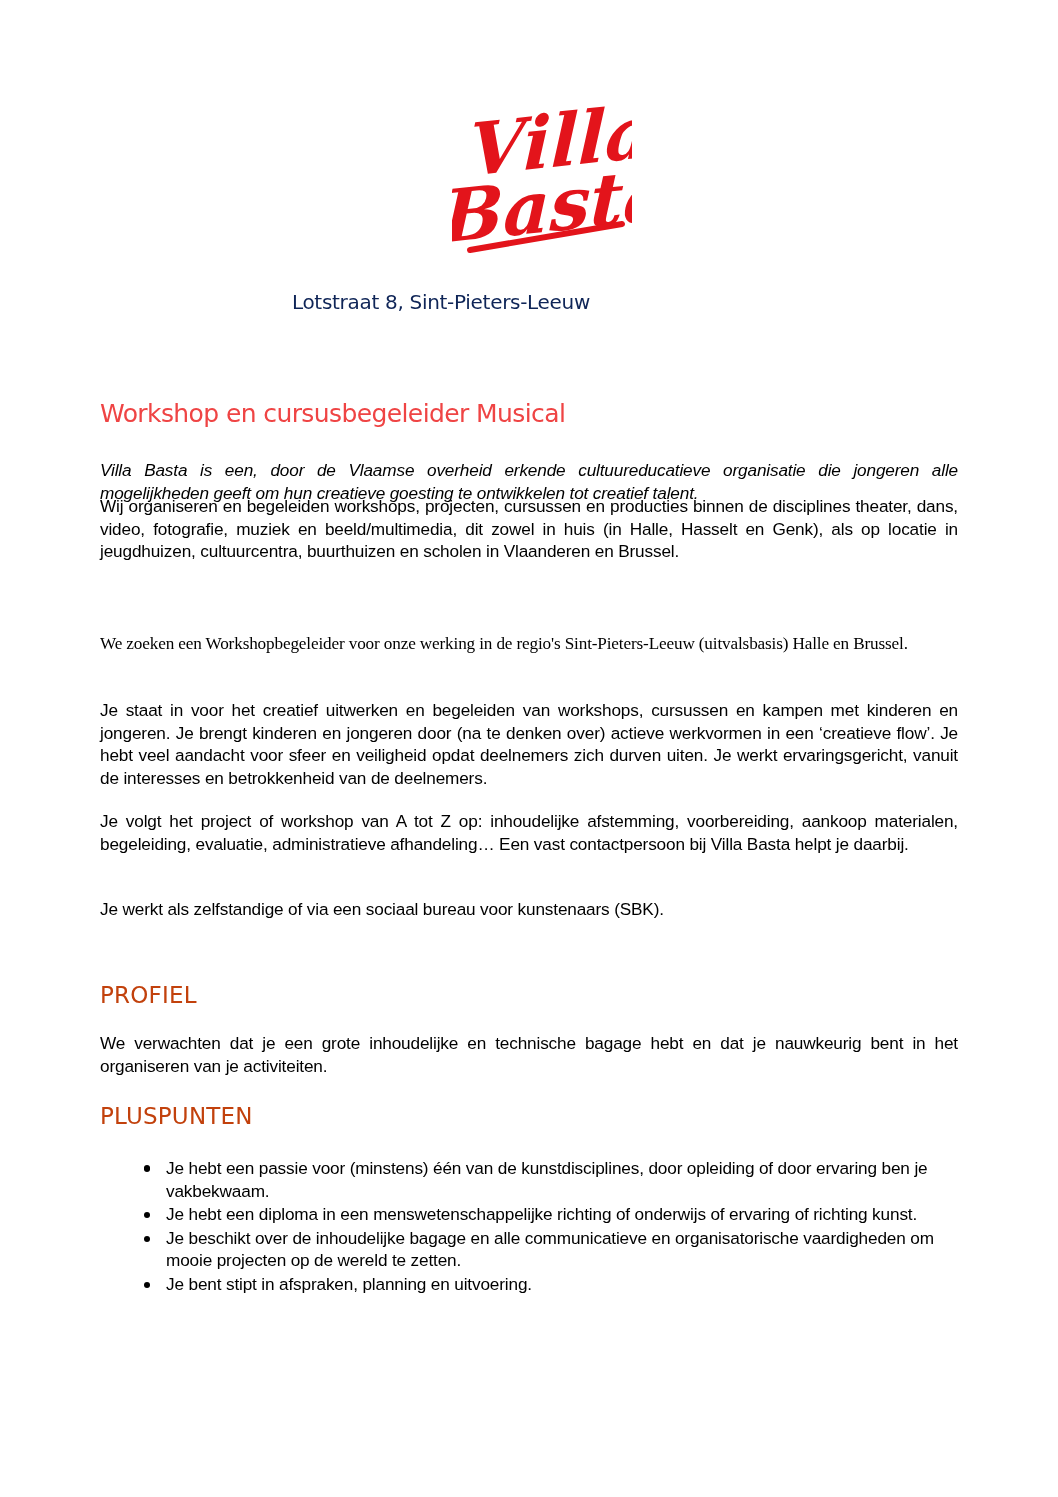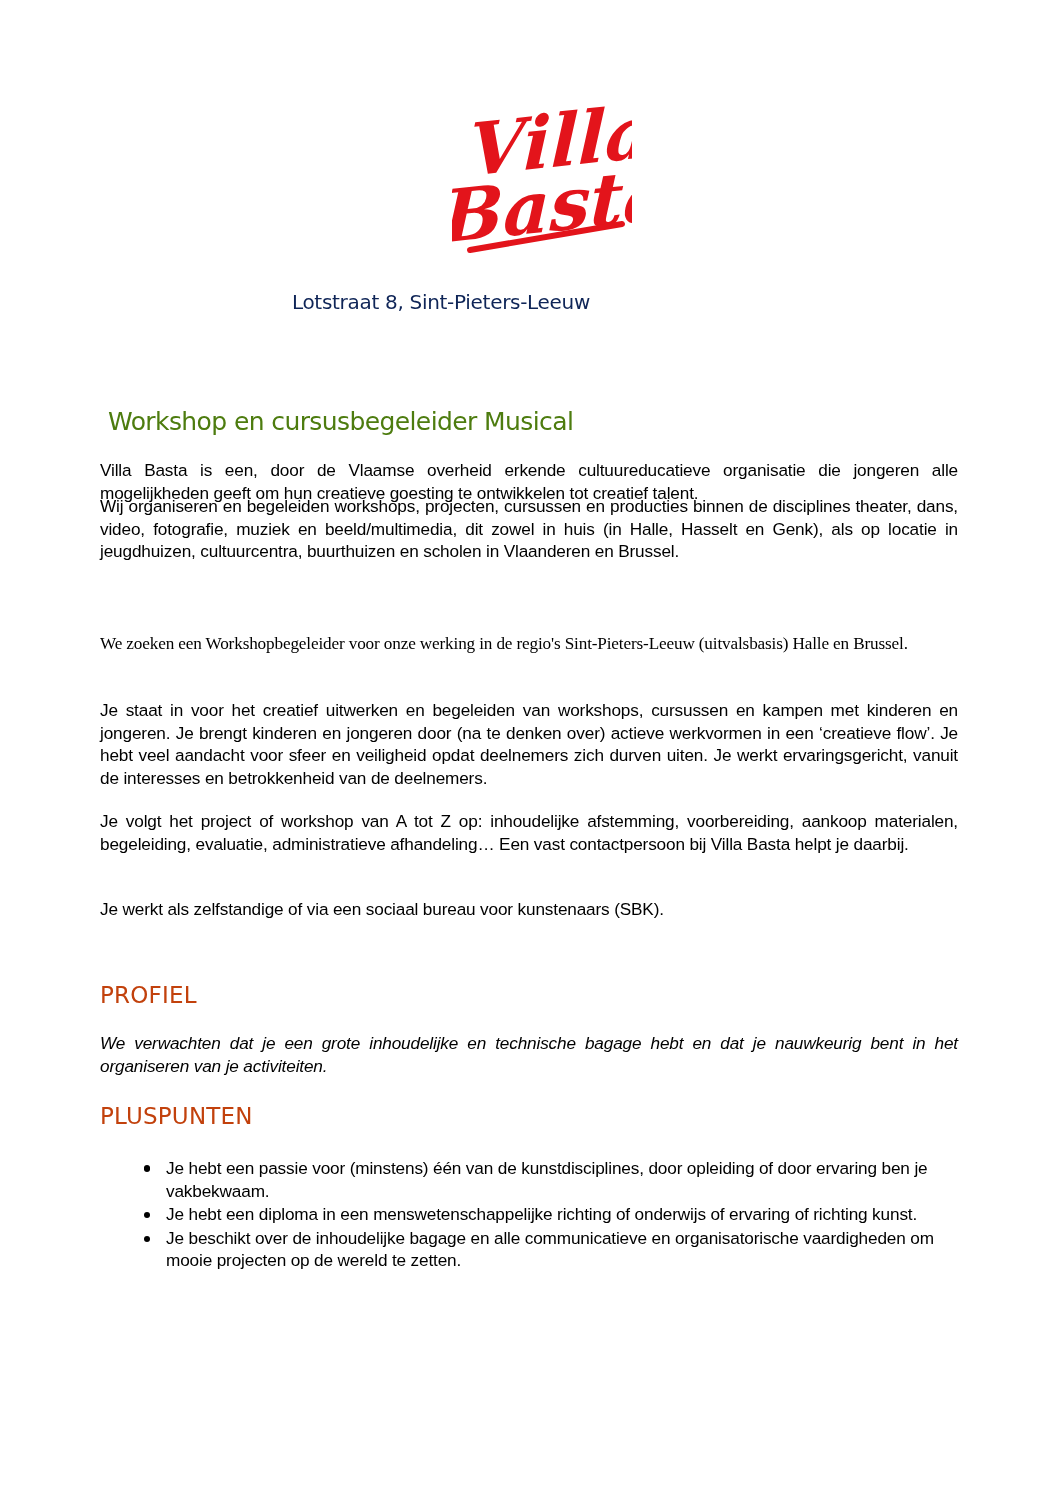--- a/index.html
+++ b/index.html
@@ -33,23 +33,23 @@
       font-size: 20px;
       color: #0f2557;
       letter-spacing: -0.3px;
     }
     .title {
       position: absolute;
       left: 100px;
       top: 399px;
       font-family: "DejaVu Sans", sans-serif;
       font-size: 25px;
-      color: #4d7c0f;
+      color: #ef4444;
       letter-spacing: -0.6px;
-      margin: 8px;
+      margin: 0;
       font-weight: normal;
     }
     .para {
       position: absolute;
       left: 100px;
       width: 858px;
       font-size: 17.2px;
       line-height: 22.6px;
       text-align: justify;
       margin: 0;
@@ -102,30 +102,31 @@
       <text x="6" y="132" font-size="72" transform="rotate(-6 90 110) skewX(-8)">Basta</text>
     </g>
     <path d="M18 150 Q 90 138 170 124" stroke="#e3141b" stroke-width="6" fill="none" stroke-linecap="round"></path>
   </svg>
 </div>
 
 <div class="address">Lotstraat 8, Sint-Pieters-Leeuw</div>
 
 <h1 class="title">Workshop en cursusbegeleider Musical</h1>
 
-<p class="para" style="top:459px;">Villa Basta is een, door de Vlaamse overheid erkende cultuureducatieve organisatie die jongeren alle mogelijkheden geeft om hun creatieve goesting te ontwikkelen tot creatief talent.</p>
+<p class="para" style="top:459px;font-style:italic;">Villa Basta is een, door de Vlaamse overheid erkende cultuureducatieve organisatie die jongeren alle mogelijkheden geeft om hun creatieve goesting te ontwikkelen tot creatief talent.</p>
 <p class="para" style="top:495px;">Wij organiseren en begeleiden workshops, projecten, cursussen en producties binnen de disciplines theater, dans, video, fotografie, muziek en beeld/multimedia, dit zowel in huis (in Halle, Hasselt en Genk), als op locatie in jeugdhuizen, cultuurcentra, buurthuizen en scholen in Vlaanderen en Brussel.</p>
 <p class="para" style="top:633px;font-family:Liberation Serif, serif;">We zoeken een Workshopbegeleider voor onze werking in de regio's Sint-Pieters-Leeuw (uitvalsbasis) Halle en Brussel.</p>
 <p class="para" style="top:699px;">Je staat in voor het creatief uitwerken en begeleiden van workshops, cursussen en kampen met kinderen en jongeren. Je brengt kinderen en jongeren door (na te denken over) actieve werkvormen in een ‘creatieve flow’. Je hebt veel aandacht voor sfeer en veiligheid opdat deelnemers zich durven uiten. Je werkt ervaringsgericht, vanuit de interesses en betrokkenheid van de deelnemers.</p>
 <p class="para" style="top:810px;">Je volgt het project of workshop van A tot Z op: inhoudelijke afstemming, voorbereiding, aankoop materialen, begeleiding, evaluatie, administratieve afhandeling… Een vast contactpersoon bij Villa Basta helpt je daarbij.</p>
 <p class="para" style="top:898px;">Je werkt als zelfstandige of via een sociaal bureau voor kunstenaars (SBK).</p>
 
 <h2 class="section-heading" style="top:982px;">PROFIEL</h2>
-<p class="para" style="top:1032px;font-style:italic;">We verwachten dat je een grote inhoudelijke en technische bagage hebt en dat je nauwkeurig bent in het organiseren van je activiteiten.</p>
+<p class="para" style="top:1032px;">We verwachten dat je een grote inhoudelijke en technische bagage hebt en dat je nauwkeurig bent in het organiseren van je activiteiten.</p>
 
 <h2 class="section-heading" style="top:1103px;">PLUSPUNTEN</h2>
 
 <ul class="bullets">
   <li><span class="bullet-dot"></span></li>
   <li><span class="bullet-dot"></span><span>Je hebt een passie voor (minstens) één van de kunstdisciplines, door opleiding of door ervaring ben je vakbekwaam.</span></li>
   <li><span class="bullet-dot"></span><span>Je hebt een diploma in een menswetenschappelijke richting of onderwijs of ervaring of richting kunst.</span></li>
   <li><span class="bullet-dot"></span><span>Je beschikt over de inhoudelijke bagage en alle communicatieve en organisatorische vaardigheden om mooie projecten op de wereld te zetten.</span></li>
+  <li><span class="bullet-dot"></span><span>Je bent stipt in afspraken, planning en uitvoering.</span></li>
 </ul>
 
 </body></html>

